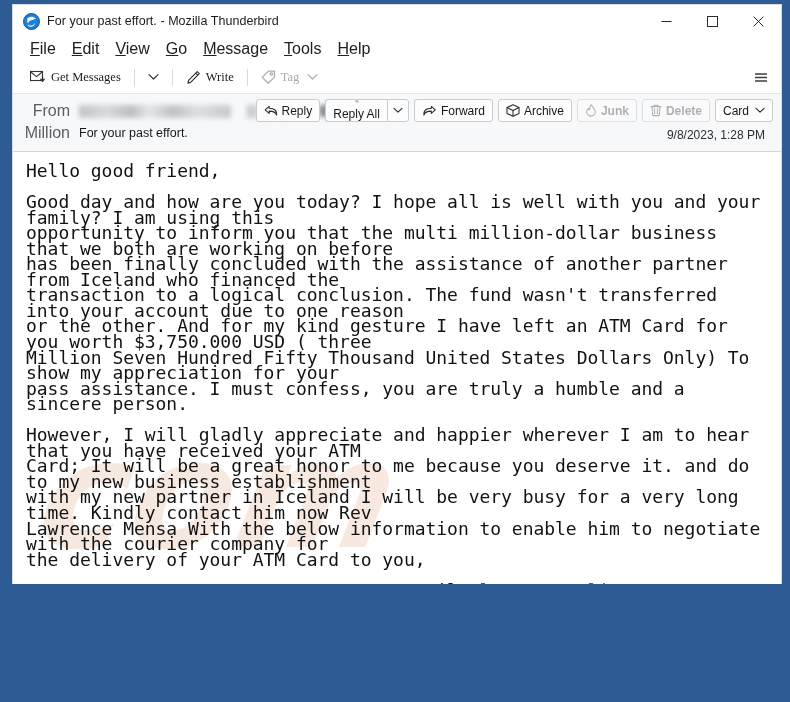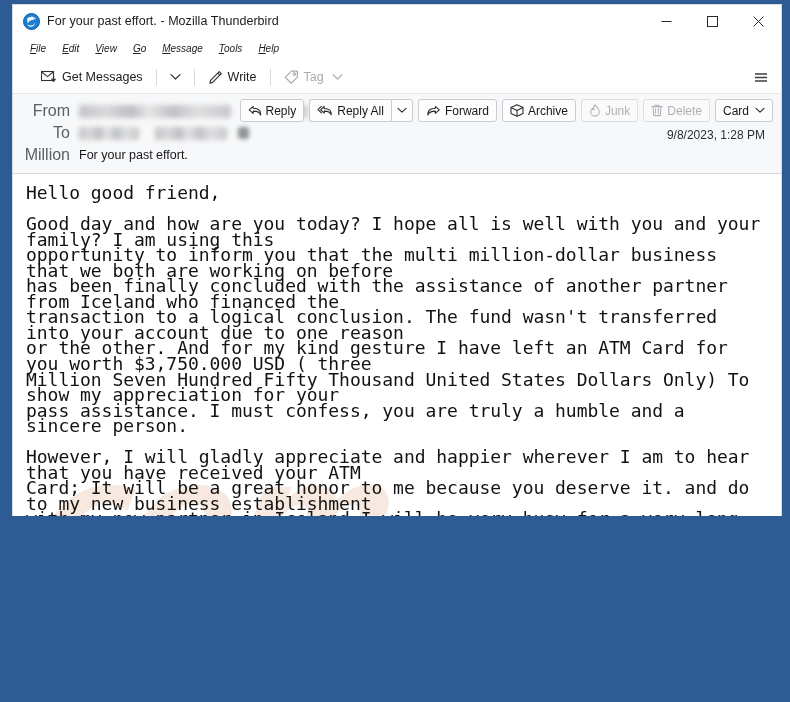--- a/index.html
+++ b/index.html
@@ -22,21 +22,21 @@
     width: 790px;
     height: 702px;
     background: #2d5b94;
     box-sizing: border-box;
   }
   #window {
     position: absolute;
     left: 12px;
     top: 4px;
     width: 770px;
-    height: 512px;
+    height: 580px;
     background: #84cc16;
     box-sizing: border-box;
     border: 1px solid #d9dcdf;
     border-bottom: none;
     overflow: hidden;
   }
 
   
   #titlebar {
     position: relative;
@@ -75,38 +75,38 @@
 
   
   #menubar {
     height: 24px;
     display: flex;
     align-items: center;
     padding-left: 9px;
     background: #ffffff;
   }
   .menu-item {
-    font-size: 10px;
+    font-size: 16px;
     color: #202020;
     padding: 2px 8px 3px 8px;
     white-space: nowrap;
     border-radius: 3px;
-    font-style: italic;
   }
   .menu-item u { text-decoration: underline; text-underline-offset: 1px; }
 
   
   #maintoolbar {
     height: 32px;
     display: flex;
     align-items: center;
     background: #ffffff;
-    padding-left: 22px;
+    padding-left: 11px;
     position: relative;
     border-bottom: 1px solid #e4e6e8;
+    font-family: Liberation Serif, serif;
   }
   .tb-btn {
     display: flex;
     align-items: center;
     gap: 5px;
     font-size: 12.5px;
     color: #1b1b1b;
     padding: 3px 6px;
     border-radius: 3px;
     white-space: nowrap;
@@ -219,29 +219,31 @@
     background: #fdfdfd;
     border: 1px solid #c9ccd0;
     border-radius: 3px;
     box-sizing: border-box;
     white-space: nowrap;
   }
   .act-btn.disabled {
     color: #adb1b6;
     background: #fafafa;
     border-color: #dcdfe2;
+    font-weight: bold;
   }
   .act-group {
     display: flex;
     align-items: stretch;
   }
   .act-group .act-btn:first-child {
     border-top-right-radius: 0;
     border-bottom-right-radius: 0;
     border-right: none;
+    flex-direction: column;
   }
   .act-group .act-caret {
     width: 22px;
     justify-content: center;
     border-top-left-radius: 0;
     border-bottom-left-radius: 0;
     padding: 0;
   }
   #msg-date {
     position: absolute;
@@ -408,28 +410,20 @@
 
       <div class="hdr-row">
         <div class="hdr-label">From</div>
         <div class="hdr-value">
           <span class="redacted" style="width:152px"></span>
           <span class="redacted" style="width:61px;margin-left:10px"></span>
           <span class="redacted-chip"></span>
         </div>
       </div>
 
-      <div class="hdr-row">
-        <div class="hdr-label">To</div>
-        <div class="hdr-value">
-          <span class="redacted" style="width:60px"></span>
-          <span class="redacted" style="width:72px;margin-left:10px"></span>
-          <span class="redacted-chip"></span>
-        </div>
-      </div>
 
 
       <div class="hdr-row">
         <div class="hdr-label">Million</div>
         <div class="hdr-value subject">For your past effort.</div>
       </div>
 
       <div id="hdr-actions">
         <div class="act-btn">
           <svg width="14" height="12" viewBox="0 0 14 12">

